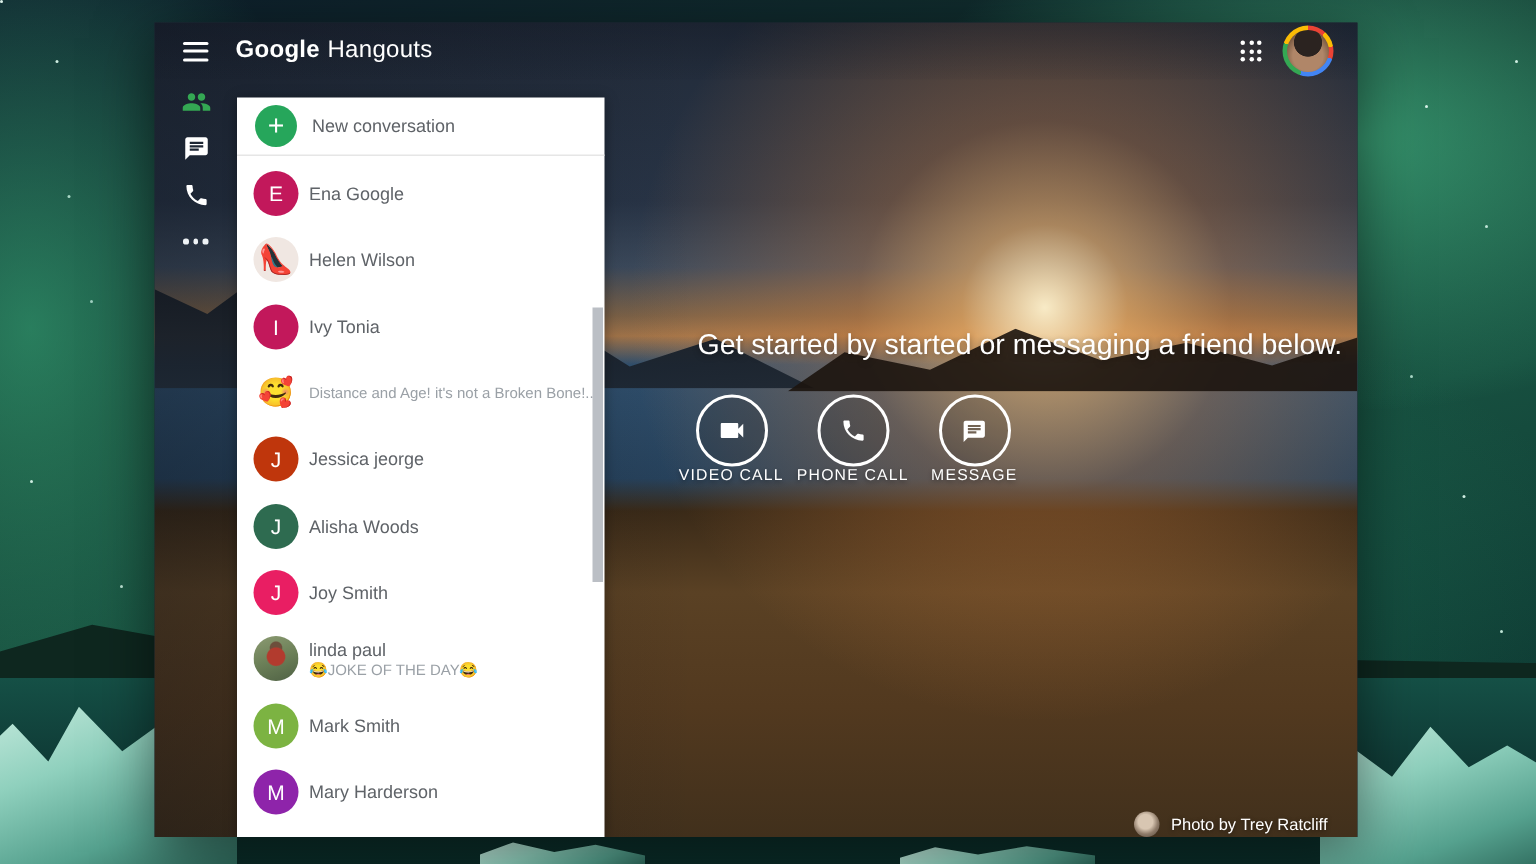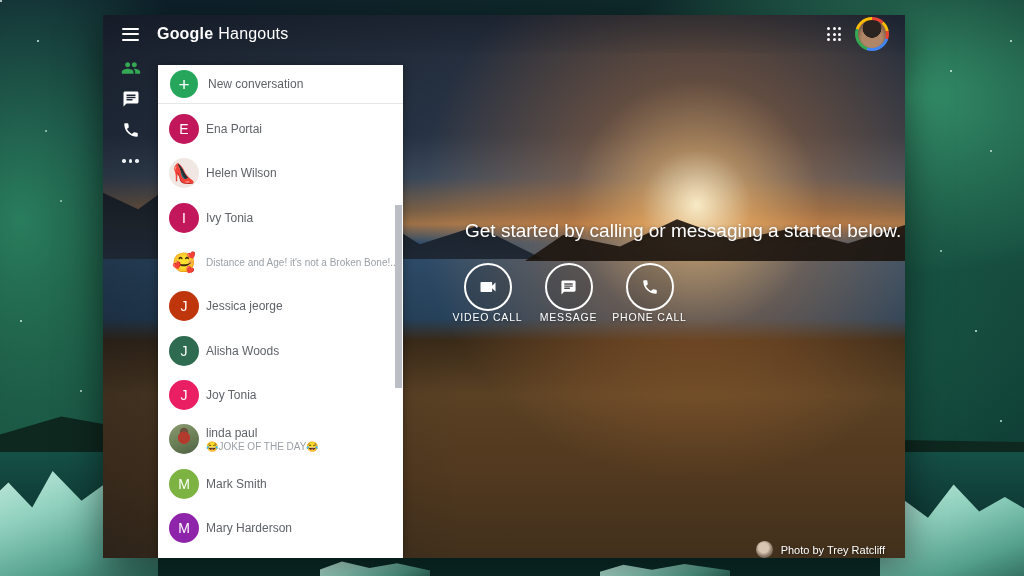--- a/index.html
+++ b/index.html
@@ -186,21 +186,21 @@
 
   <div class="panel">
     <div class="new-convo">
       <div class="plus">+</div>
       <div class="lbl">New conversation</div>
     </div>
     <div class="convo-list">
         <div class="convo-row">
           <div class="avatar" style="background: rgb(194, 24, 91);">E</div>
           <div class="convo-text">
-            <div class="convo-name">Ena Portai</div>
+            <div class="convo-name">Ena Google</div>
           </div>
         </div>
         <div class="convo-row">
           <div class="avatar emoji" style="background: rgb(240, 231, 226);">👠</div>
           <div class="convo-text">
             <div class="convo-name">Helen Wilson</div>
           </div>
         </div>
         <div class="convo-row">
           <div class="avatar" style="background: rgb(194, 24, 91);">I</div>
@@ -222,21 +222,21 @@
         </div>
         <div class="convo-row">
           <div class="avatar" style="background: rgb(46, 107, 80);">J</div>
           <div class="convo-text">
             <div class="convo-name">Alisha Woods</div>
           </div>
         </div>
         <div class="convo-row">
           <div class="avatar" style="background: rgb(233, 30, 99);">J</div>
           <div class="convo-text">
-            <div class="convo-name">Joy Tonia</div>
+            <div class="convo-name">Joy Smith</div>
           </div>
         </div>
         <div class="convo-row">
           <div class="avatar photo-avatar"></div>
           <div class="convo-text">
             <div class="convo-name">linda paul</div>
             <div class="convo-preview">😂JOKE OF THE DAY😂</div>
           </div>
         </div>
         <div class="convo-row">
@@ -249,45 +249,45 @@
           <div class="avatar" style="background: rgb(142, 36, 170);">M</div>
           <div class="convo-text">
             <div class="convo-name">Mary Harderson</div>
           </div>
         </div>
       </div>
     <div class="scroll-thumb"></div>
   </div>
 
   <div class="hero">
-    <div class="subtitle">Get started by calling or messaging a started below.</div>
+    <div class="subtitle">Get started by started or messaging a friend below.</div>
     <div class="actions">
       <div class="action">
         <div class="circle">
           <svg width="20" height="20" viewBox="0 0 24 24">
             <path fill="#fff" d="M17 10.5V7c0-.55-.45-1-1-1H4c-.55 0-1 .45-1 1v10c0 .55.45 1 1 1h12c.55 0 1-.45 1-1v-3.5l4 4v-11l-4 4z"></path>
           </svg>
         </div>
         <div class="albl">VIDEO CALL</div>
       </div>
       <div class="action">
         <div class="circle">
+          <svg width="18" height="18" viewBox="0 0 24 24">
+            <path fill="#fff" d="M6.62 10.79c1.44 2.83 3.76 5.14 6.59 6.59l2.2-2.2c.27-.27.67-.36 1.02-.24 1.12.37 2.33.57 3.57.57.55 0 1 .45 1 1V20c0 .55-.45 1-1 1-9.39 0-17-7.61-17-17 0-.55.45-1 1-1h3.5c.55 0 1 .45 1 1 0 1.25.2 2.45.57 3.57.11.35.03.74-.25 1.02l-2.2 2.2z"></path>
+          </svg>
+        </div>
+        <div class="albl">PHONE CALL</div>
+      </div>
+      <div class="action">
+        <div class="circle">
           <svg width="17" height="17" viewBox="0 0 24 24">
             <path fill="#fff" fill-rule="evenodd" d="M20 2H4c-1.1 0-1.99.9-1.99 2L2 22l4-4h14c1.1 0 2-.9 2-2V4c0-1.1-.9-2-2-2zM6 9h12v2H6V9zm8 5H6v-2h8v2zm4-6H6V6h12v2z"></path>
           </svg>
         </div>
         <div class="albl">MESSAGE</div>
       </div>
-      <div class="action">
-        <div class="circle">
-          <svg width="18" height="18" viewBox="0 0 24 24">
-            <path fill="#fff" d="M6.62 10.79c1.44 2.83 3.76 5.14 6.59 6.59l2.2-2.2c.27-.27.67-.36 1.02-.24 1.12.37 2.33.57 3.57.57.55 0 1 .45 1 1V20c0 .55-.45 1-1 1-9.39 0-17-7.61-17-17 0-.55.45-1 1-1h3.5c.55 0 1 .45 1 1 0 1.25.2 2.45.57 3.57.11.35.03.74-.25 1.02l-2.2 2.2z"></path>
-          </svg>
-        </div>
-        <div class="albl">PHONE CALL</div>
-      </div>
     </div>
     <div class="credit">
       <div class="c-avatar"></div>
       <div class="c-text">Photo by Trey Ratcliff</div>
     </div>
   </div>
 </div>
 
 </body></html>

